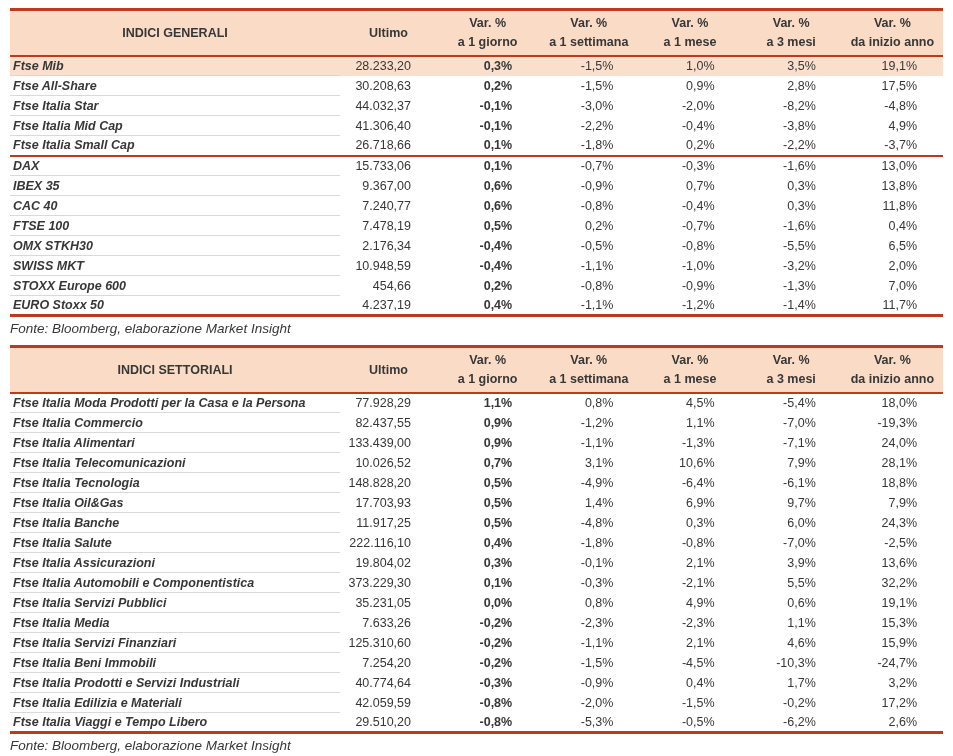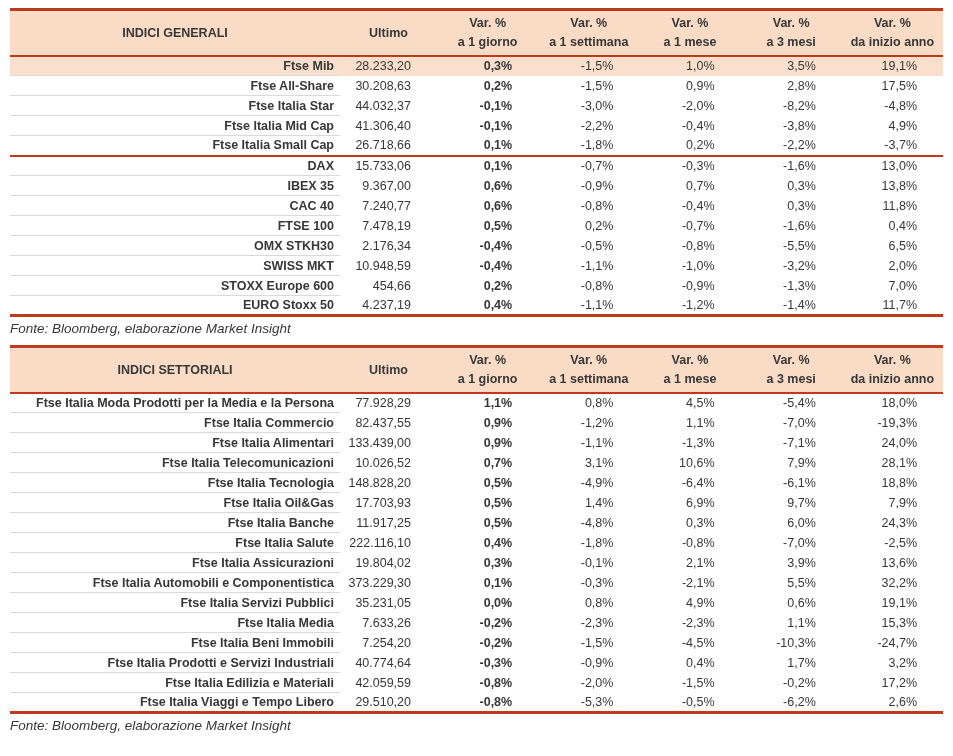--- a/index.html
+++ b/index.html
@@ -29,23 +29,23 @@
     border-bottom:2px solid var(--accent-red);
     font-size:12.5px;font-weight:bold;text-align:center;
     padding:3px 4px;vertical-align:middle;height:44px;color:var(--text);
   }
   .hdr-line{line-height:1.5;text-align:center;}
   tbody td{
     font-size:12.5px;height:20px;vertical-align:middle;
     padding:1px 6px;
   }
   td.name{
-    font-weight:bold;
+    font-weight:bold;font-style:italic;
     border-bottom:1px solid var(--row-line);
-    white-space:nowrap;overflow:hidden;padding-left:3px;text-align:right;
+    white-space:nowrap;overflow:hidden;padding-left:3px;
   }
   td.num{text-align:right;padding-right:26px;white-space:nowrap;}
   td.num.bold{font-weight:bold;}
   tr.highlight td{background:var(--highlight-bg);}
   tr.group-end td{border-bottom:2px solid var(--accent-red);}
   .source{
     text-align:left;font-style:italic;font-size:13.5px;
     padding:4px 2px 9px 0;color:var(--text);
   }
 </style>
@@ -246,21 +246,21 @@
             <div class="hdr-line">a 3 mesi</div>
           </th>
           <th>
             <div class="hdr-line">Var. %</div>
             <div class="hdr-line">da inizio anno</div>
           </th>
         </tr>
       </thead>
       <tbody>
           <tr>
-            <td class="name">Ftse Italia Moda Prodotti per la Media e la Persona</td>
+            <td class="name">Ftse Italia Moda Prodotti per la Casa e la Persona</td>
             <td class="num">77.928,29</td>
             <td class="num bold">1,1%</td>
             <td class="num">0,8%</td>
             <td class="num">4,5%</td>
             <td class="num">-5,4%</td>
             <td class="num">18,0%</td>
           </tr>
           <tr>
             <td class="name">Ftse Italia Commercio</td>
             <td class="num">82.437,55</td>
@@ -352,20 +352,29 @@
             <td class="num">19,1%</td>
           </tr>
           <tr>
             <td class="name">Ftse Italia Media</td>
             <td class="num">7.633,26</td>
             <td class="num bold">-0,2%</td>
             <td class="num">-2,3%</td>
             <td class="num">-2,3%</td>
             <td class="num">1,1%</td>
             <td class="num">15,3%</td>
+          </tr>
+          <tr>
+            <td class="name">Ftse Italia Servizi Finanziari</td>
+            <td class="num">125.310,60</td>
+            <td class="num bold">-0,2%</td>
+            <td class="num">-1,1%</td>
+            <td class="num">2,1%</td>
+            <td class="num">4,6%</td>
+            <td class="num">15,9%</td>
           </tr>
           <tr>
             <td class="name">Ftse Italia Beni Immobili</td>
             <td class="num">7.254,20</td>
             <td class="num bold">-0,2%</td>
             <td class="num">-1,5%</td>
             <td class="num">-4,5%</td>
             <td class="num">-10,3%</td>
             <td class="num">-24,7%</td>
           </tr>

